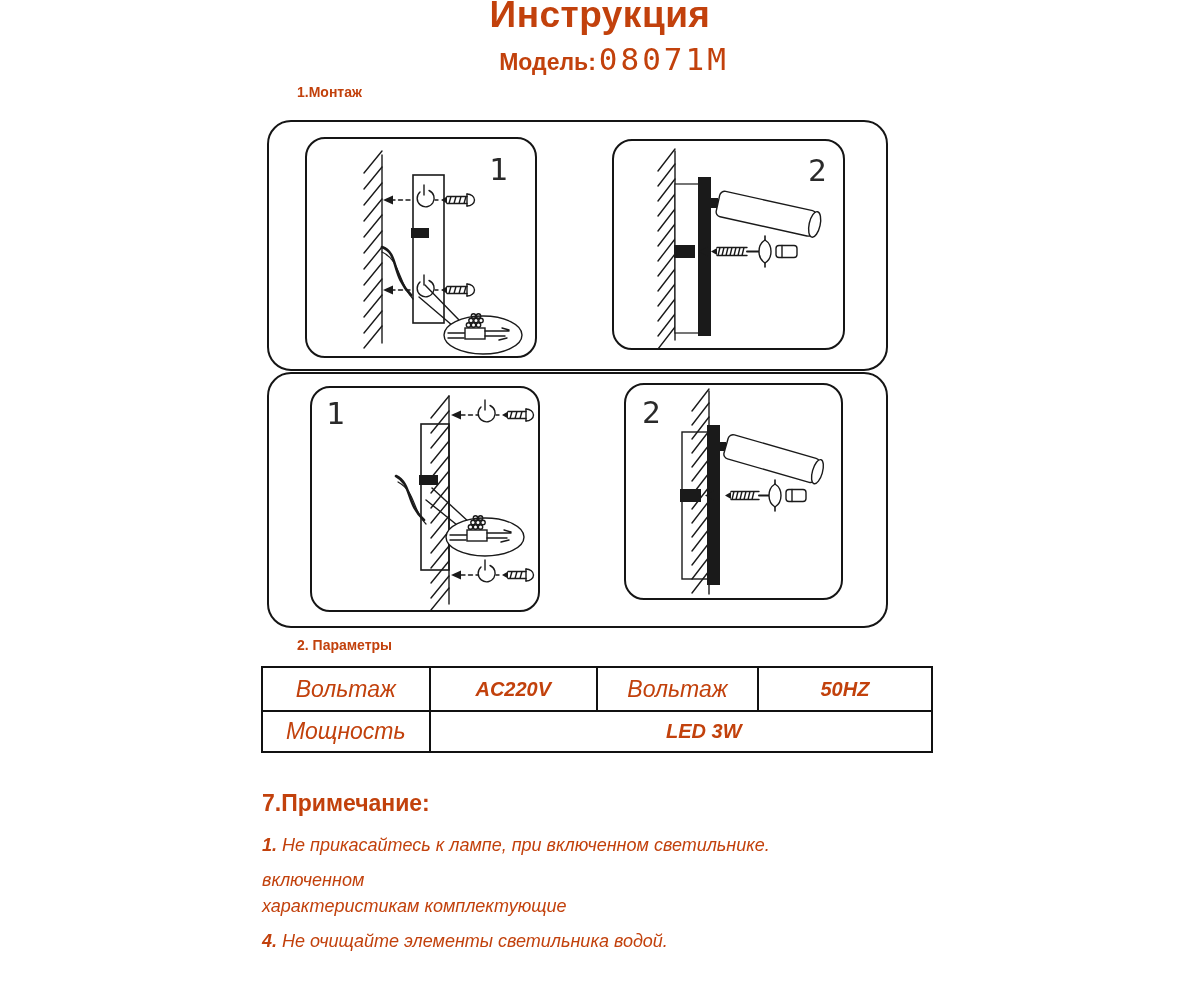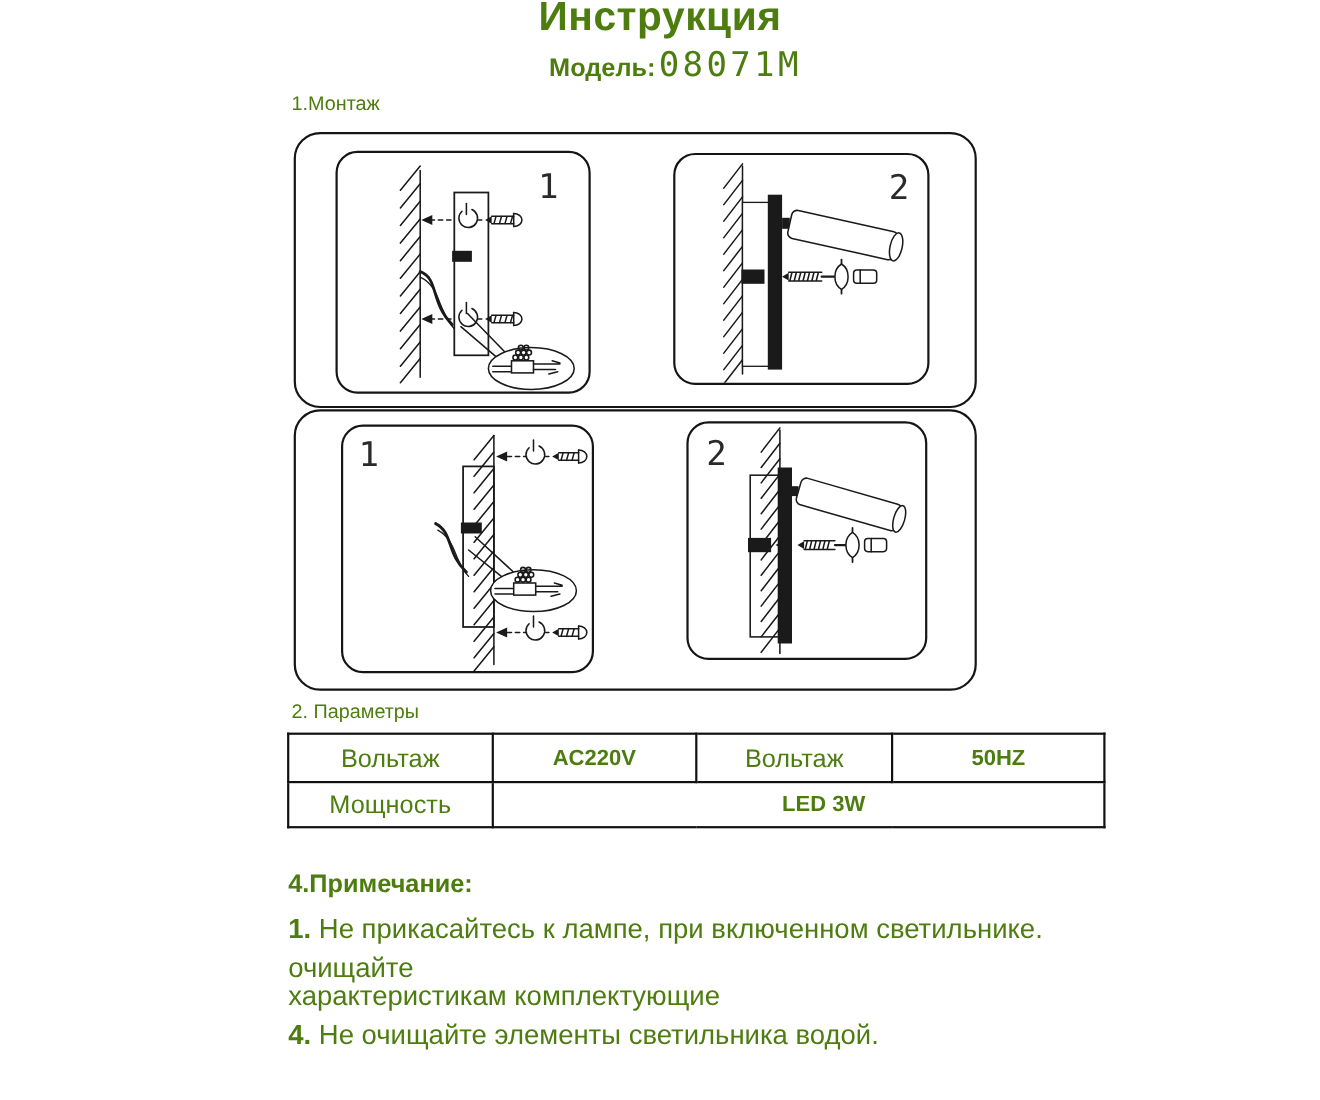--- a/index.html
+++ b/index.html
@@ -1,48 +1,48 @@
 <!DOCTYPE html>
 <html><head>
 <meta charset="utf-8">
 <style>
   html,body{margin:0;padding:0;background:#e8e8e8;}
   .page{position:relative;width:1200px;height:1000px;background:#ffffff;
-        font-family:"Liberation Sans",sans-serif;color:#4d7c0f;overflow:hidden;margin:0 auto;}
+        font-family:"Liberation Sans",sans-serif;color:#c2410c;overflow:hidden;margin:0 auto;}
   .title{position:absolute;top:-6px;left:0;width:100%;text-align:center;
          font-size:37px;font-weight:700;letter-spacing:.5px;}
   .model-row{position:absolute;top:41px;left:50%;transform:translateX(-50%);
              margin-left:14px;white-space:nowrap;display:flex;align-items:baseline;}
   .model-label{font-size:23px;font-weight:700;}
   .model-value{font-size:31px;font-weight:400;font-family:"DejaVu Sans Mono",monospace;
                letter-spacing:3px;margin-left:3px;text-align:center;}
-  .sec-h{position:absolute;font-size:18px;font-weight:400;}
+  .sec-h{position:absolute;font-size:14px;font-weight:700;margin-left:32px;}
   .h-montage{left:265px;top:84px;}
   .h-params{left:265px;top:637px;}
   .obox{position:absolute;border:2px solid #151515;border-radius:24px;background:#fff;}
   .obox1{left:267px;top:120px;width:617px;height:247px;}
   .obox2{left:267px;top:372px;width:617px;height:252px;}
   .panel{position:absolute;border:2px solid #151515;border-radius:20px;background:#fff;}
   .panel svg{display:block;width:100%;height:100%;}
   .p-tl{left:36px;top:15px;width:228px;height:217px;}
   .p-tr{left:343px;top:17px;width:229px;height:207px;}
   .p-bl{left:41px;top:12px;width:226px;height:222px;}
   .p-br{left:355px;top:9px;width:215px;height:213px;}
   .num{font-family:"DejaVu Sans Mono",monospace;font-size:31px;fill:#2a2a2a;}
-  .params-table{position:absolute;left:261px;top:666px;width:744px;border-collapse:collapse;
-                table-layout:fixed;}
+  .params-table{position:absolute;left:261px;top:666px;width:672px;border-collapse:collapse;
+                table-layout:fixed;font-style:italic;}
   .params-table td{border:2.5px solid #111;text-align:center;padding:0;}
   .row1 td{height:42px;}
   .row2 td{height:39px;}
   .lab{font-size:23px;font-weight:400;}
   .val{font-size:20px;font-weight:700;}
   .val-left{text-align:left;padding-left:46px !important;}
   .notes{position:absolute;left:262px;top:790px;width:745px;}
   .notes-h{font-size:23px;font-weight:700;line-height:27px;margin:0 0 15px 0;}
-  .note-item{font-size:25px;line-height:26px;margin-bottom:9px;}
+  .note-item{font-size:18px;line-height:26px;margin-bottom:9px;font-style:italic;}
   .note-item.tight{margin-bottom:0;}
   .note-line{white-space:nowrap;}
   .note-line:empty{display:none;}
   .note-num{font-weight:700;}
 </style>
 </head>
 <body>
 
 <div class="page">
 
@@ -244,29 +244,29 @@
       <td class="val" style="width:26%">50HZ</td>
     </tr>
     <tr class="row2">
       <td class="lab">Мощность</td>
       <td class="val val-left" colspan="3">LED 3W</td>
     </tr>
   </tbody>
     </table>
 
   <div class="notes">
-    <div class="notes-h">4.Примечание:</div>
+    <div class="notes-h">7.Примечание:</div>
 
     <div class="note-item">
       <div class="note-line"><span class="note-num">1.</span> <span>Не прикасайтесь к лампе, при включенном светильнике.</span></div>
 
     </div>
 
     <div class="note-item tight">
-      <div class="note-line">очищайте</div>
+      <div class="note-line">включенном</div>
     </div>
 
     <div class="note-item">
       <div class="note-line">характеристикам комплектующие</div>
     </div>
 
     <div class="note-item">
       <div class="note-line"><span class="note-num">4.</span> <span>Не очищайте элементы светильника водой.</span></div>
 
     </div>

